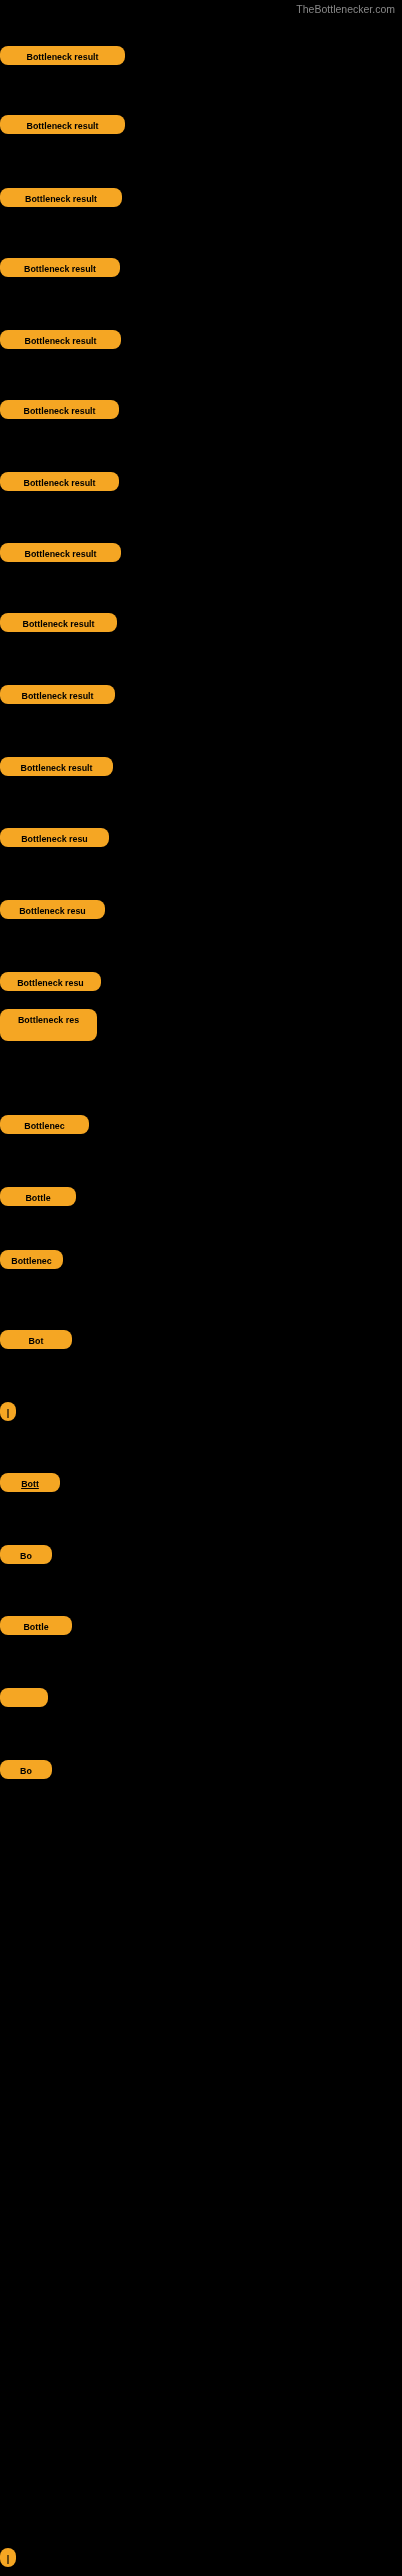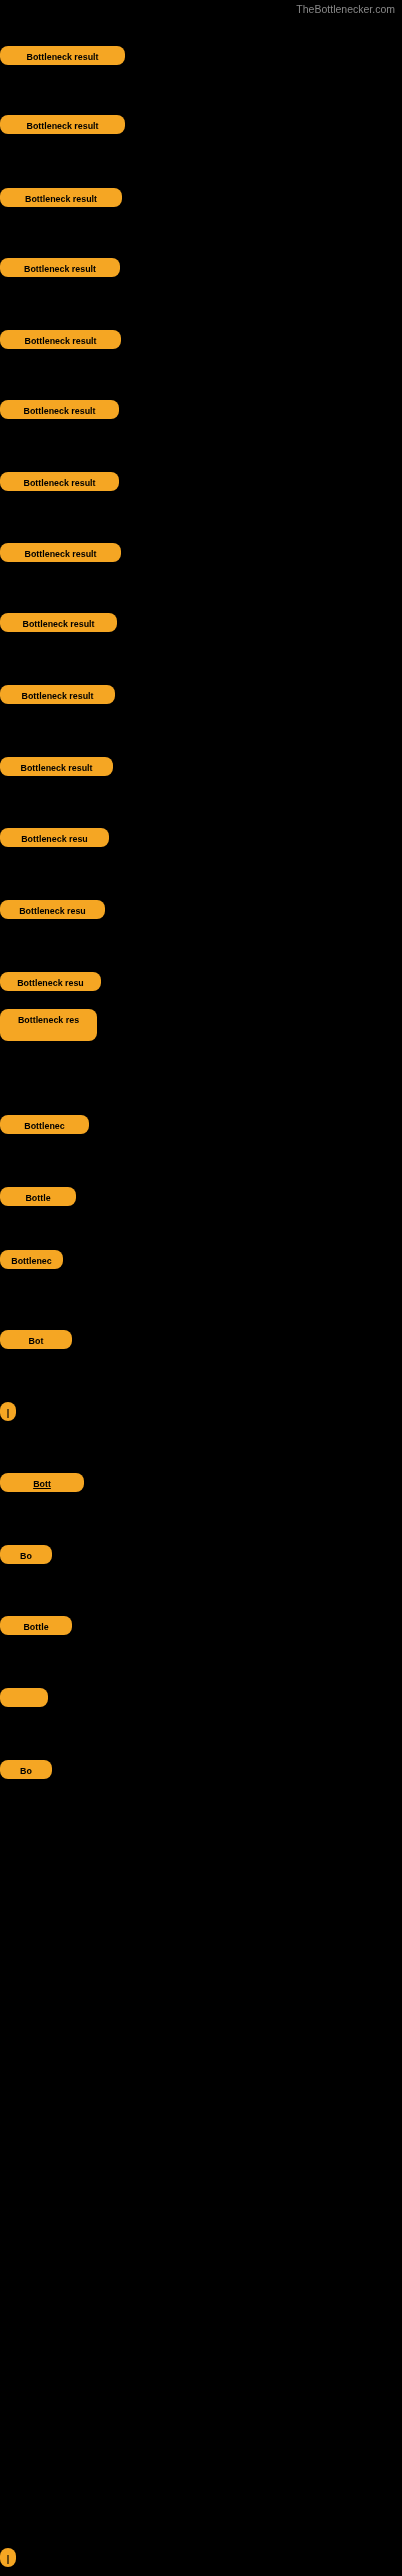--- a/index.html
+++ b/index.html
@@ -54,20 +54,20 @@
     <div class="bottleneck-badge" style="top: 757px; width: 113px; height: 19.3px; line-height: 19.3px;">Bottleneck result</div>
     <div class="bottleneck-badge" style="top: 828px; width: 109px; height: 19.3px; line-height: 19.3px;">Bottleneck resu</div>
     <div class="bottleneck-badge" style="top: 900px; width: 105px; height: 19.3px; line-height: 19.3px;">Bottleneck resu</div>
     <div class="bottleneck-badge" style="top: 972px; width: 101px; height: 19.3px; line-height: 19.3px;">Bottleneck resu</div>
     <div class="bottleneck-badge" style="top: 1009px; width: 97px; height: 32px; line-height: 19.3px;">Bottleneck res</div>
     <div class="bottleneck-badge" style="top: 1115px; width: 89px; height: 19.3px; line-height: 19.3px;">Bottlenec</div>
     <div class="bottleneck-badge" style="top: 1187px; width: 76px; height: 19.3px; line-height: 19.3px;">Bottle</div>
     <div class="bottleneck-badge" style="top: 1250px; width: 63px; height: 19.3px; line-height: 19.3px;">Bottlenec</div>
     <div class="bottleneck-badge" style="top: 1330px; width: 72px; height: 19.3px; line-height: 19.3px;">Bot</div>
     <div class="bottleneck-badge" style="top: 1402px; width: 16px; height: 19.3px; line-height: 19.3px;">|</div>
-    <div class="bottleneck-badge" style="top: 1473px; width: 84px; height: 19.3px; line-height: 19.3px; text-decoration: underline;">Bott</div>
+    <div class="bottleneck-badge" style="top: 1473px; width: 60px; height: 19.3px; line-height: 19.3px; text-decoration: underline;">Bott</div>
     <div class="bottleneck-badge" style="top: 1545px; width: 52px; height: 19.3px; line-height: 19.3px;">Bo</div>
     <div class="bottleneck-badge" style="top: 1616px; width: 72px; height: 19.3px; line-height: 19.3px;">Bottle</div>
     <div class="bottleneck-badge" style="top: 1688px; width: 48px; height: 19.3px; line-height: 19.3px;"></div>
     <div class="bottleneck-badge" style="top: 1760px; width: 52px; height: 19.3px; line-height: 19.3px;">Bo</div>
     <div class="bottleneck-badge" style="top: 2548px; width: 16px; height: 19.3px; line-height: 19.3px;">|</div>
   </div>
 
 
 </body></html>

